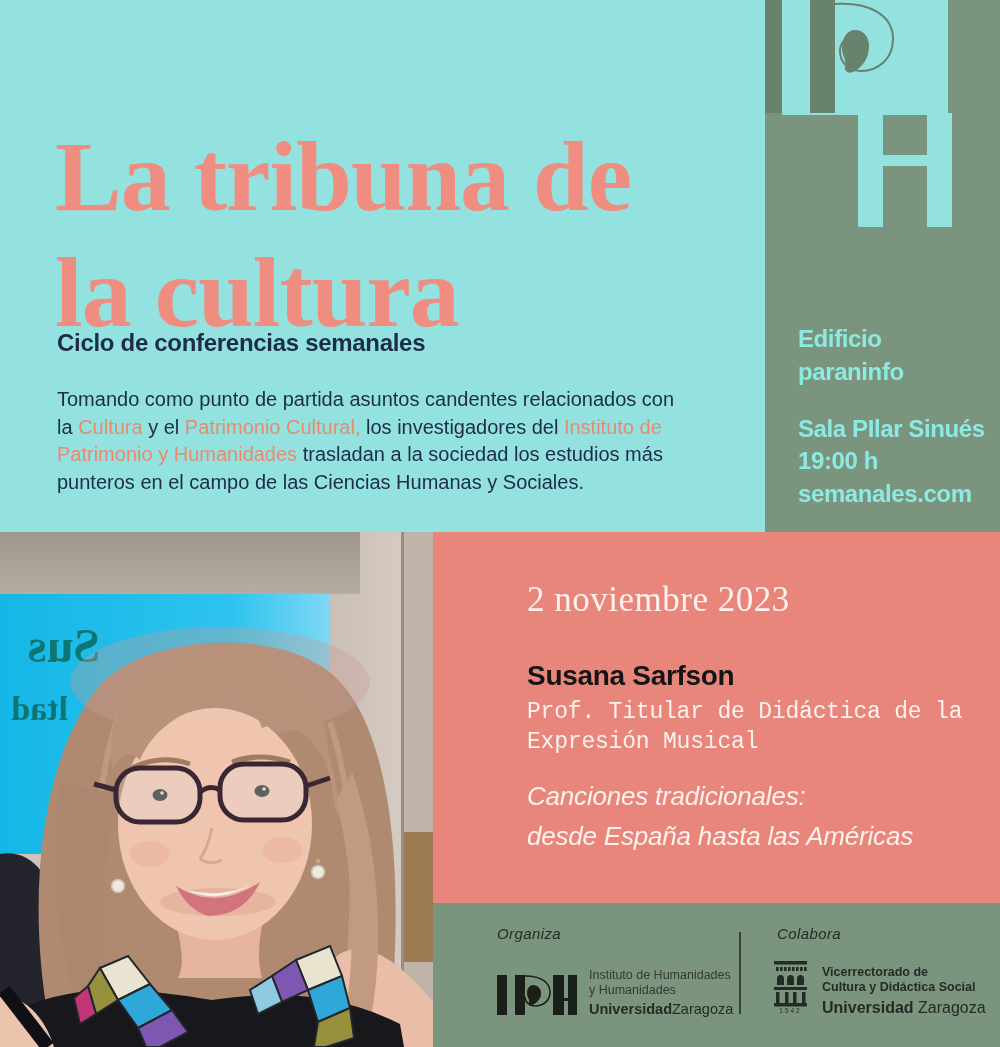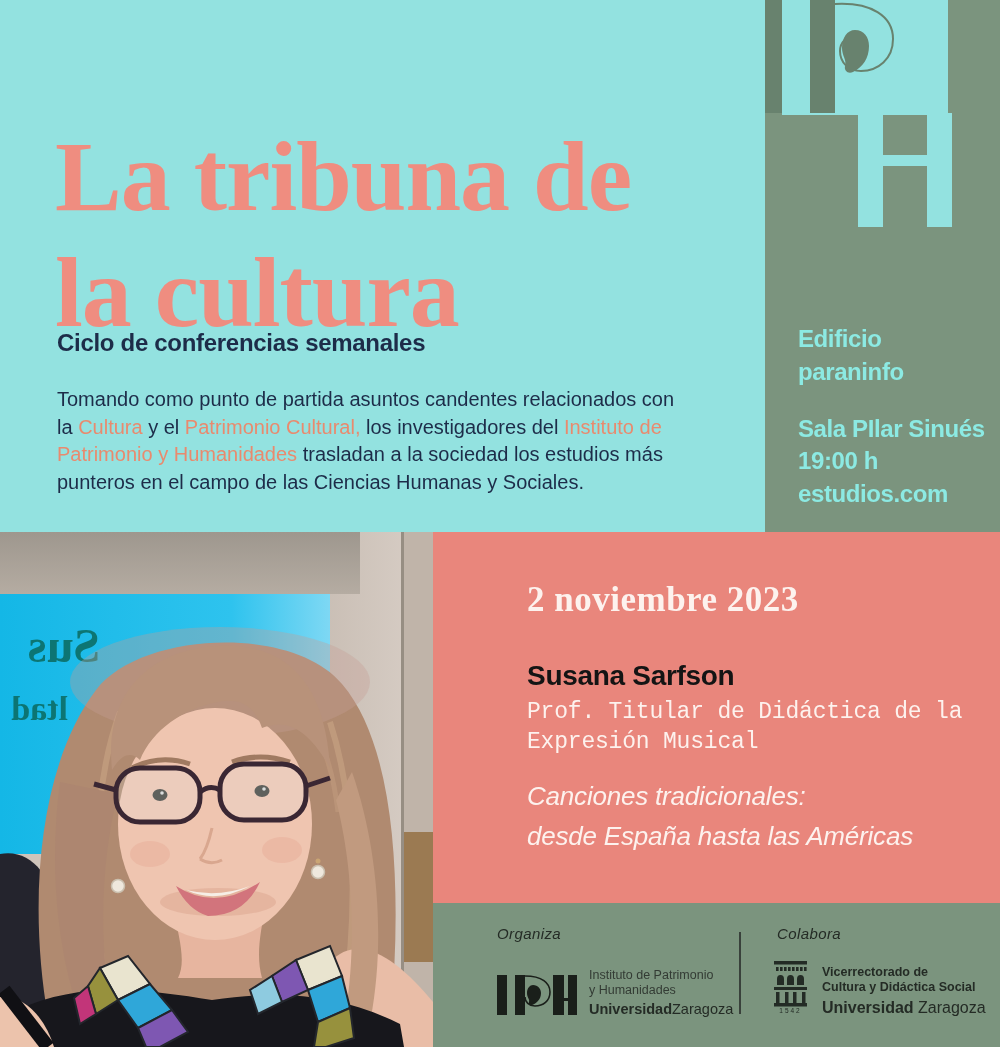--- a/index.html
+++ b/index.html
@@ -31,21 +31,21 @@
   .venue{top:322px;}
   .room{top:412px;}
   .time{top:444px;}
   .website{top:477px; cursor:pointer;}
   
   .photo{position:absolute; left:0; top:532px; width:433px; height:515px;}
   
   .event-panel{position:absolute; left:433px; top:532px; width:567px; height:371px;
     background:var(--salmon);}
   .event-date{position:absolute; left:94px; top:48px;
-    font-family:"Liberation Serif","DejaVu Serif",serif; font-weight:700;
+    font-family:"Liberation Serif","DejaVu Serif",serif; font-weight:400;
     font-size:35px; letter-spacing:0.5px; color:var(--cream);}
   .speaker{position:absolute; left:94px; top:128px; font-size:28px; font-weight:700;
     letter-spacing:-0.3px; color:#141414;}
   .role1{position:absolute; left:94px; top:167px;}
   .role2{position:absolute; left:94px; top:197px;}
   .role1,.role2{font-size:23px; color:var(--cream); letter-spacing:-0.2px;font-family:Liberation Mono, monospace;}
   .talk1{position:absolute; left:94px; top:249px;}
   .talk2{position:absolute; left:94px; top:289px;}
   .talk1,.talk2{font-size:26px; font-style:italic; color:var(--cream); letter-spacing:-0.2px;}
   
@@ -89,21 +89,21 @@
       <rect x="93" y="113" width="25" height="114" fill="var(--teal)"></rect>
       <rect x="162" y="113" width="25" height="114" fill="var(--teal)"></rect>
       <rect x="118" y="155" width="44" height="11" fill="var(--teal)"></rect>
     </svg>
     <div class="info-text venue">
       <div>Edificio</div>
       <div>paraninfo</div>
     </div>
     <div class="info-text room">Sala PIlar Sinués</div>
     <div class="info-text time">19:00 h</div>
-    <div class="info-text website">estudios.com</div>
+    <div class="info-text website">semanales.com</div>
   </aside>
 
   <figure class="photo" style="margin:0">
     <svg width="433" height="515" viewBox="0 0 433 515" aria-hidden="true">
       <defs>
         <linearGradient id="wallg" x1="0" y1="0" x2="1" y2="0">
           <stop offset="0" stop-color="#c6bbb1"></stop>
             <stop offset="1" stop-color="#d9cfc7"></stop>
         </linearGradient>
         <linearGradient id="topg" x1="0" y1="0" x2="0" y2="1">
@@ -218,21 +218,21 @@
         <rect x="18" y="0" width="10" height="40"></rect>
         <path d="M28,1 C45,1 53,8 53,17 C53,26 46,31 38,31 C32,31 28,27 28,22" fill="none" stroke="#1a1f1a" stroke-width="1.6"></path>
         <path d="M36,10 c5,0 8,4 8,8 c0,6 -4,10 -9,12 c-2,1 -4,-1 -3,-3 c1,-3 -2,-4 -2,-9 c0,-5 3,-8 6,-8 z"></path>
         <rect x="56" y="0" width="11" height="40"></rect>
         <rect x="71" y="0" width="9" height="40"></rect>
         <rect x="67" y="23" width="4" height="3"></rect>
       </g>
     </svg>
 
     <div class="org-text">
-      <div class="small">Instituto de Patrimonio</div>
+      <div class="small">Instituto de Humanidades</div>
       <div class="small">y Humanidades</div>
       <div class="uni"><b>Universidad</b><span class="lt">Zaragoza</span></div>
     </div>
 
     <div class="divider"></div>
 
     <div class="footer-label colabora-label">Colabora</div>
 
     <svg class="shield-logo" width="37" height="52" viewBox="0 0 37 52" aria-hidden="true">
       <g fill="#232b25">

